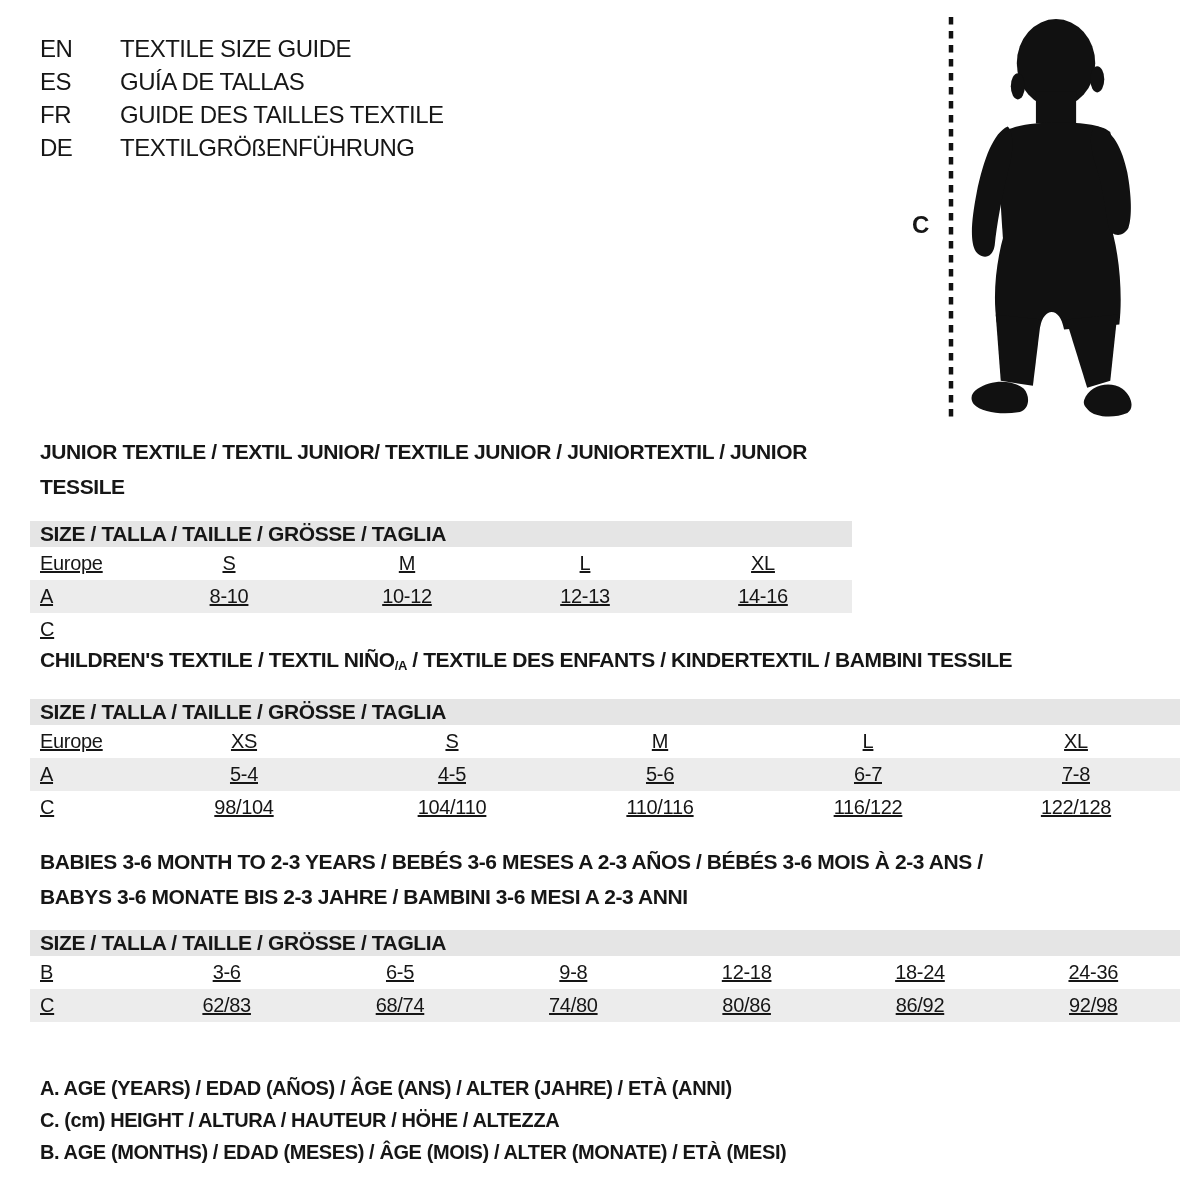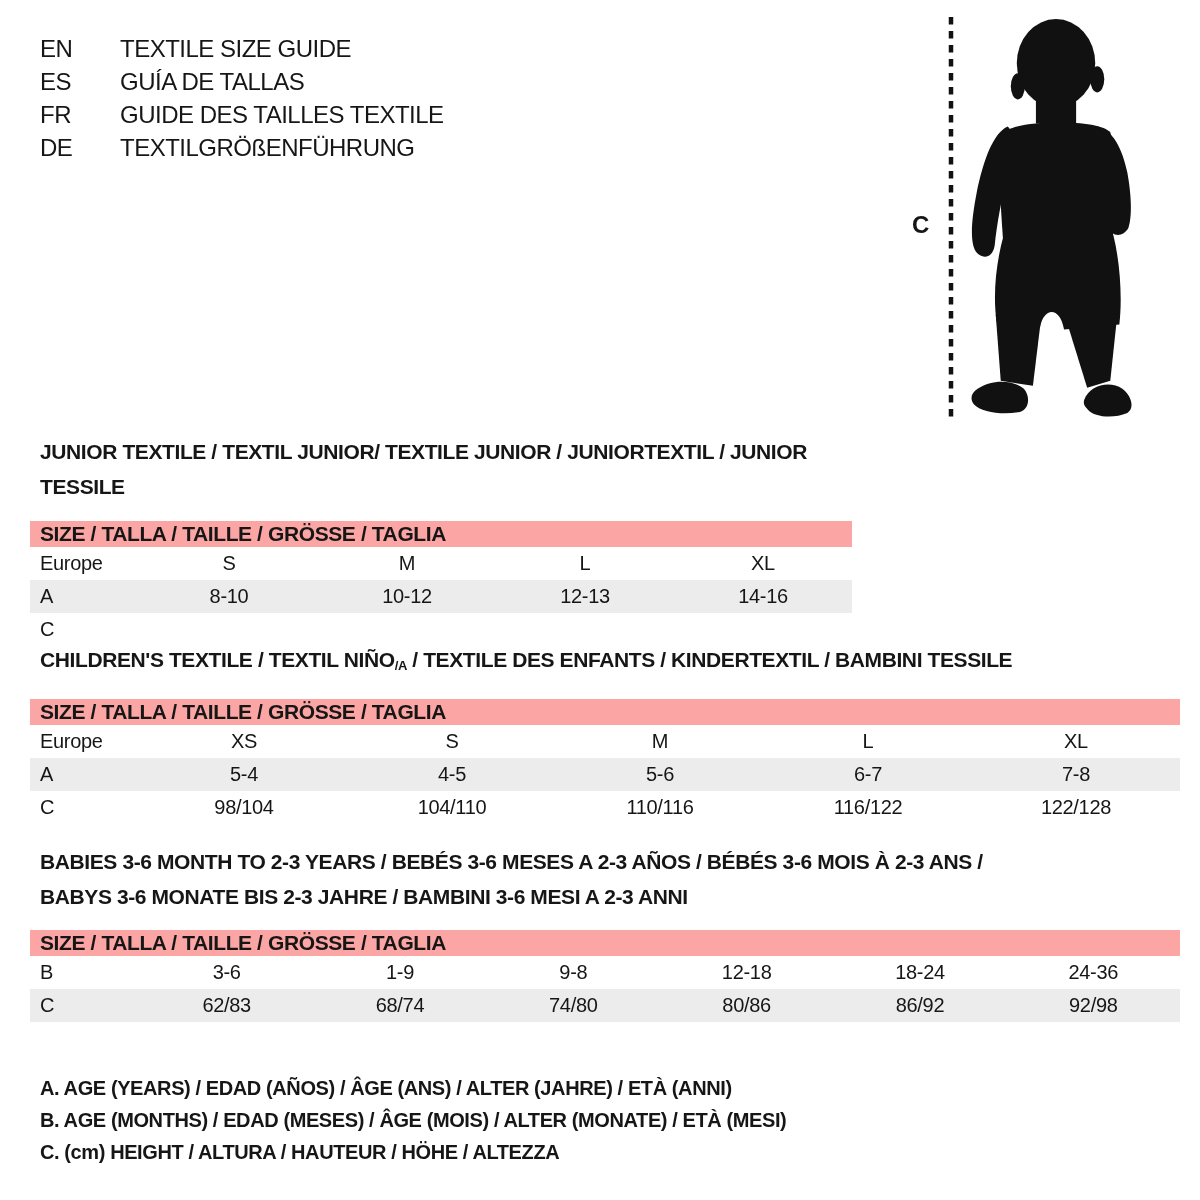--- a/index.html
+++ b/index.html
@@ -17,23 +17,23 @@
   .baby{position:absolute;left:963px;top:16px;}
   
   .section-shell{position:absolute;}
   #sec-junior{left:30px;top:434px;width:822px;}
   #sec-children{left:30px;top:642px;width:1150px;}
   #sec-babies{left:30px;top:844px;width:1150px;}
   .sec-title{margin-left:10px;font-weight:700;font-size:21px;letter-spacing:-0.4px;line-height:35px;}
   .subscript{font-size:0.62em;vertical-align:-0.25em;}
   .size-table{margin-top:16px;width:100%;}
   #sec-junior .size-table{margin-top:17px;}
-  .bar{height:26px;background:#fca5a5;display:flex;align-items:center;
+  .bar{height:26px;background:#e5e5e5;display:flex;align-items:center;
        font-weight:700;font-size:21px;letter-spacing:-0.4px;padding-left:10px;box-sizing:border-box;}
-  .trow{height:33px;display:flex;align-items:center;font-size:20px;letter-spacing:-0.3px;}
+  .trow{height:33px;display:flex;align-items:center;font-size:20px;letter-spacing:-0.3px;text-decoration:underline;}
   .trow.shaded{background:#ececec;}
   .tlabel{width:110px;flex:0 0 110px;padding-left:10px;box-sizing:border-box;}
   .tvals{flex:1;display:flex;}
   .tcell{flex:1;text-align:center;}
   
   .notes{position:absolute;left:40px;top:1072px;}
   .note-line{font-size:20px;font-weight:700;letter-spacing:-0.4px;line-height:32px;}
 </style>
 </head>
 <body>
@@ -163,21 +163,21 @@
     </div>
   <div class="size-table">
     <div class="bar">
         <span class="bar-label">SIZE / TALLA / TAILLE / GRÖSSE / TAGLIA</span>
       </div>
     <div class="rows">
         <div class="trow">
           <div class="tlabel">B</div>
           <div class="tvals">
             <div class="tcell">3-6</div>
-            <div class="tcell">1-9</div>
+            <div class="tcell">6-5</div>
             <div class="tcell">9-8</div>
             <div class="tcell">12-18</div>
             <div class="tcell">18-24</div>
             <div class="tcell">24-36</div>
           </div>
         </div>
         <div class="trow shaded">
           <div class="tlabel">C</div>
           <div class="tvals">
             <div class="tcell">62/83</div>
@@ -187,15 +187,15 @@
             <div class="tcell">86/92</div>
             <div class="tcell">92/98</div>
           </div>
         </div>
       </div>
   </div>
 </div>
 
 <div class="notes">
     <div class="note-line">A. AGE (YEARS) / EDAD (AÑOS) / ÂGE (ANS) / ALTER (JAHRE) / ETÀ (ANNI)</div>
+    <div class="note-line">C. (cm) HEIGHT / ALTURA / HAUTEUR / HÖHE / ALTEZZA</div>
     <div class="note-line">B. AGE (MONTHS) / EDAD (MESES) / ÂGE (MOIS) / ALTER (MONATE) / ETÀ (MESI)</div>
-    <div class="note-line">C. (cm) HEIGHT / ALTURA / HAUTEUR / HÖHE / ALTEZZA</div>
   </div>
 
 </body></html>

